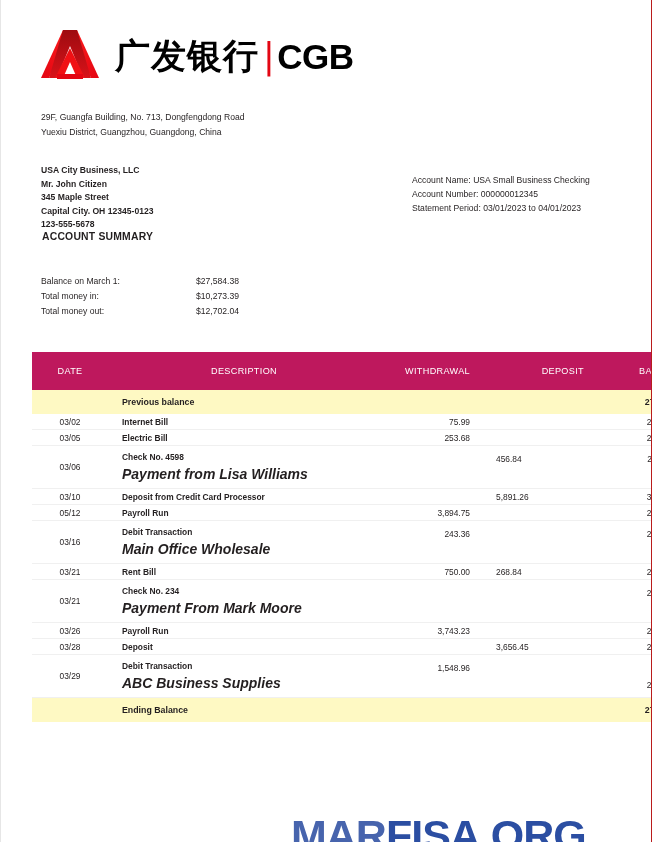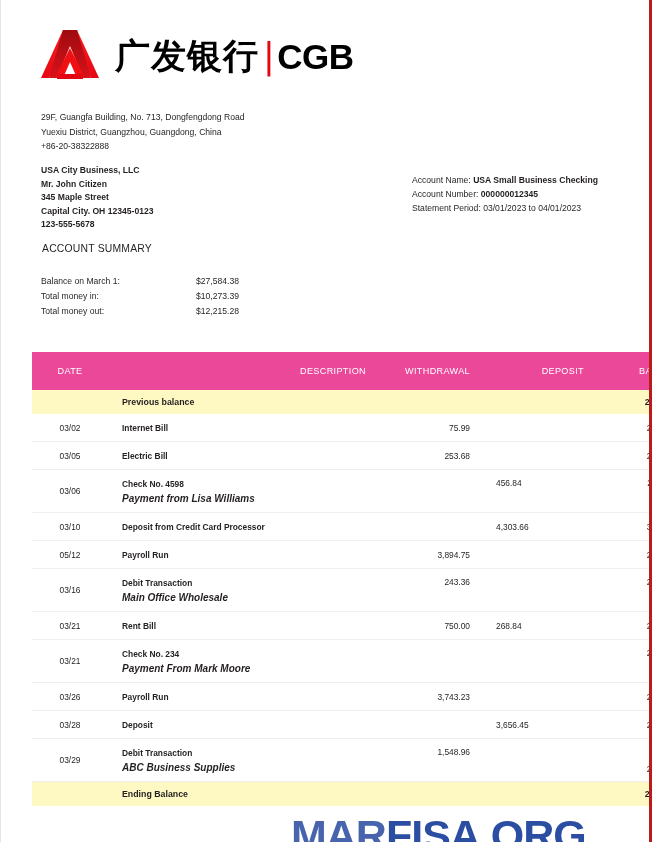--- a/index.html
+++ b/index.html
@@ -10,21 +10,21 @@
   body {
     font-family: "Liberation Sans", sans-serif;
     color: #231f20;
   }
   .page {
     position: relative;
     width: 652px;
     height: 842px;
     background: #ffffff;
     border-left: 1px solid #e6e6e6;
-    border-right: 3px solid #b91c1c;
+    border-right: 1px solid #b91c1c;
     box-sizing: border-box;
     overflow: hidden;
   }
 
   
   .letterhead {
     position: absolute;
     left: 38px;
     top: 28px;
     display: flex;
@@ -80,30 +80,30 @@
     color: #231f20;
   }
   .account-block {
     position: absolute;
     left: 411px;
     top: 173px;
     font-size: 8.6px;
     line-height: 14px;
     color: #231f20;
   }
-  .account-block .val { font-weight: 700; }
+  .account-block .val { font-weight: 400; }
   .account-block .period { margin-top: 0; }
 
   
   .summary-title {
     position: absolute;
     left: 41px;
-    top: 243px;
+    top: 231px;
     font-size: 10.4px;
-    font-weight: 400;
+    font-weight: 700;
     letter-spacing: 0.2px;
     color: #231f20;
   }
   .summary-table {
     position: absolute;
     left: 40px;
     top: 274px;
     font-size: 8.6px;
     line-height: 15.2px;
     border-collapse: collapse;
@@ -115,51 +115,51 @@
   .txn {
     position: absolute;
     left: 31px;
     top: 352px;
     width: 590px;
     border-collapse: collapse;
     table-layout: fixed;
     font-size: 8.4px;
   }
   .txn thead th {
-    background: #ec4899;
+    background: #be185d;
     color: #ffffff;
     font-size: 9.1px;
     font-weight: 400;
     letter-spacing: 0.35px;
     padding: 8px 0 8px 0;
     height: 22px;
     vertical-align: middle;
   }
   .txn th.c-date   { width: 76px;  text-align: center; }
-  .txn th.c-desc   { width: 244px; text-align: right; padding-left: 14px; }
+  .txn th.c-desc   { width: 244px; text-align: center; padding-left: 14px; }
   .txn th.c-wdl    { width: 104px; text-align: right; padding-right: 26px;}
   .txn th.c-dep    { width: 88px;  text-align: right; padding-right: 22px;}
   .txn th.c-bal    { width: 78px;  text-align: right; padding-right: 10px;}
 
   .txn td { vertical-align: middle; padding: 0; }
   .txn tbody tr.data-row { border-bottom: 1px solid #f0f0f0; }
-  .txn tbody tr.data-row td { height: 27px; }
+  .txn tbody tr.data-row td { height: 15px; }
   .txn tbody tr.tall td { height: 42px; }
 
   td.d-date { text-align: center; font-size: 8.4px; color: #231f20; }
   td.d-desc { padding-left: 14px; font-size: 8.4px; color: #231f20; font-weight: bold; }
   td.d-wdl  { text-align: right; padding-right: 26px; font-size: 8.4px; }
   td.d-dep  { padding-right: 22px; font-size: 8.4px; }
   td.d-bal  { text-align: right; padding-right: 10px; font-size: 8.4px; }
 
   .desc-sub {
     display: block;
     font-style: italic;
     margin-top: 4px;
-    font-size: 10px;
+    font-size: 14px;
     color: #231f20;
   }
 
   tr.band td {
     background: #fef9c3;
     height: 24px;
     font-weight: 700;
     font-size: 8.8px;
     color: #231f20;
   }
@@ -225,21 +225,20 @@
     <div class="bank-name">
       <span class="cn">广发银行</span>
         <span class="bar">|</span>
         <span class="en">CGB</span>
     </div>
   </div>
 
   <div class="bank-address">
     <div>29F, Guangfa Building, No. 713, Dongfengdong Road</div>
     <div>Yuexiu District, Guangzhou, Guangdong, China</div>
-    <div>+86-20-38322888</div>
   </div>
 
   <div class="customer-block">
     <div>USA City Business, LLC</div>
     <div>Mr. John Citizen</div>
     <div>345 Maple Street</div>
     <div>Capital City. OH 12345-0123</div>
     <div>123-555-5678</div>
   </div>
 
@@ -261,21 +260,21 @@
       <tr>
         <td class="lbl">Balance on March 1:</td>
         <td class="amt">$27,584.38</td>
       </tr>
       <tr>
         <td class="lbl">Total money in:</td>
         <td class="amt">$10,273.39</td>
       </tr>
       <tr>
         <td class="lbl">Total money out:</td>
-        <td class="amt">$12,215.28</td>
+        <td class="amt">$12,702.04</td>
       </tr>
     </tbody>
   </table>
 
   <table class="txn">
     <thead>
       <tr>
         <th class="c-date">DATE</th>
         <th class="c-desc">DESCRIPTION</th>
         <th class="c-wdl">WITHDRAWAL</th>
@@ -317,21 +316,21 @@
         </td>
         <td class="d-wdl"><span class="cell-top"></span></td>
         <td class="d-dep"><span class="cell-top">456.84</span></td>
         <td class="d-bal"><span class="cell-top">27,711.55</span></td>
       </tr>
 
       <tr class="data-row">
         <td class="d-date">03/10</td>
         <td class="d-desc">Deposit from Credit Card Processor</td>
         <td class="d-wdl"></td>
-        <td class="d-dep">4,303.66</td>
+        <td class="d-dep">5,891.26</td>
         <td class="d-bal">33,602.81</td>
       </tr>
 
       <tr class="data-row">
         <td class="d-date">05/12</td>
         <td class="d-desc">Payroll Run</td>
         <td class="d-wdl">3,894.75</td>
         <td class="d-dep"></td>
         <td class="d-bal">29,708.06</td>
       </tr>

